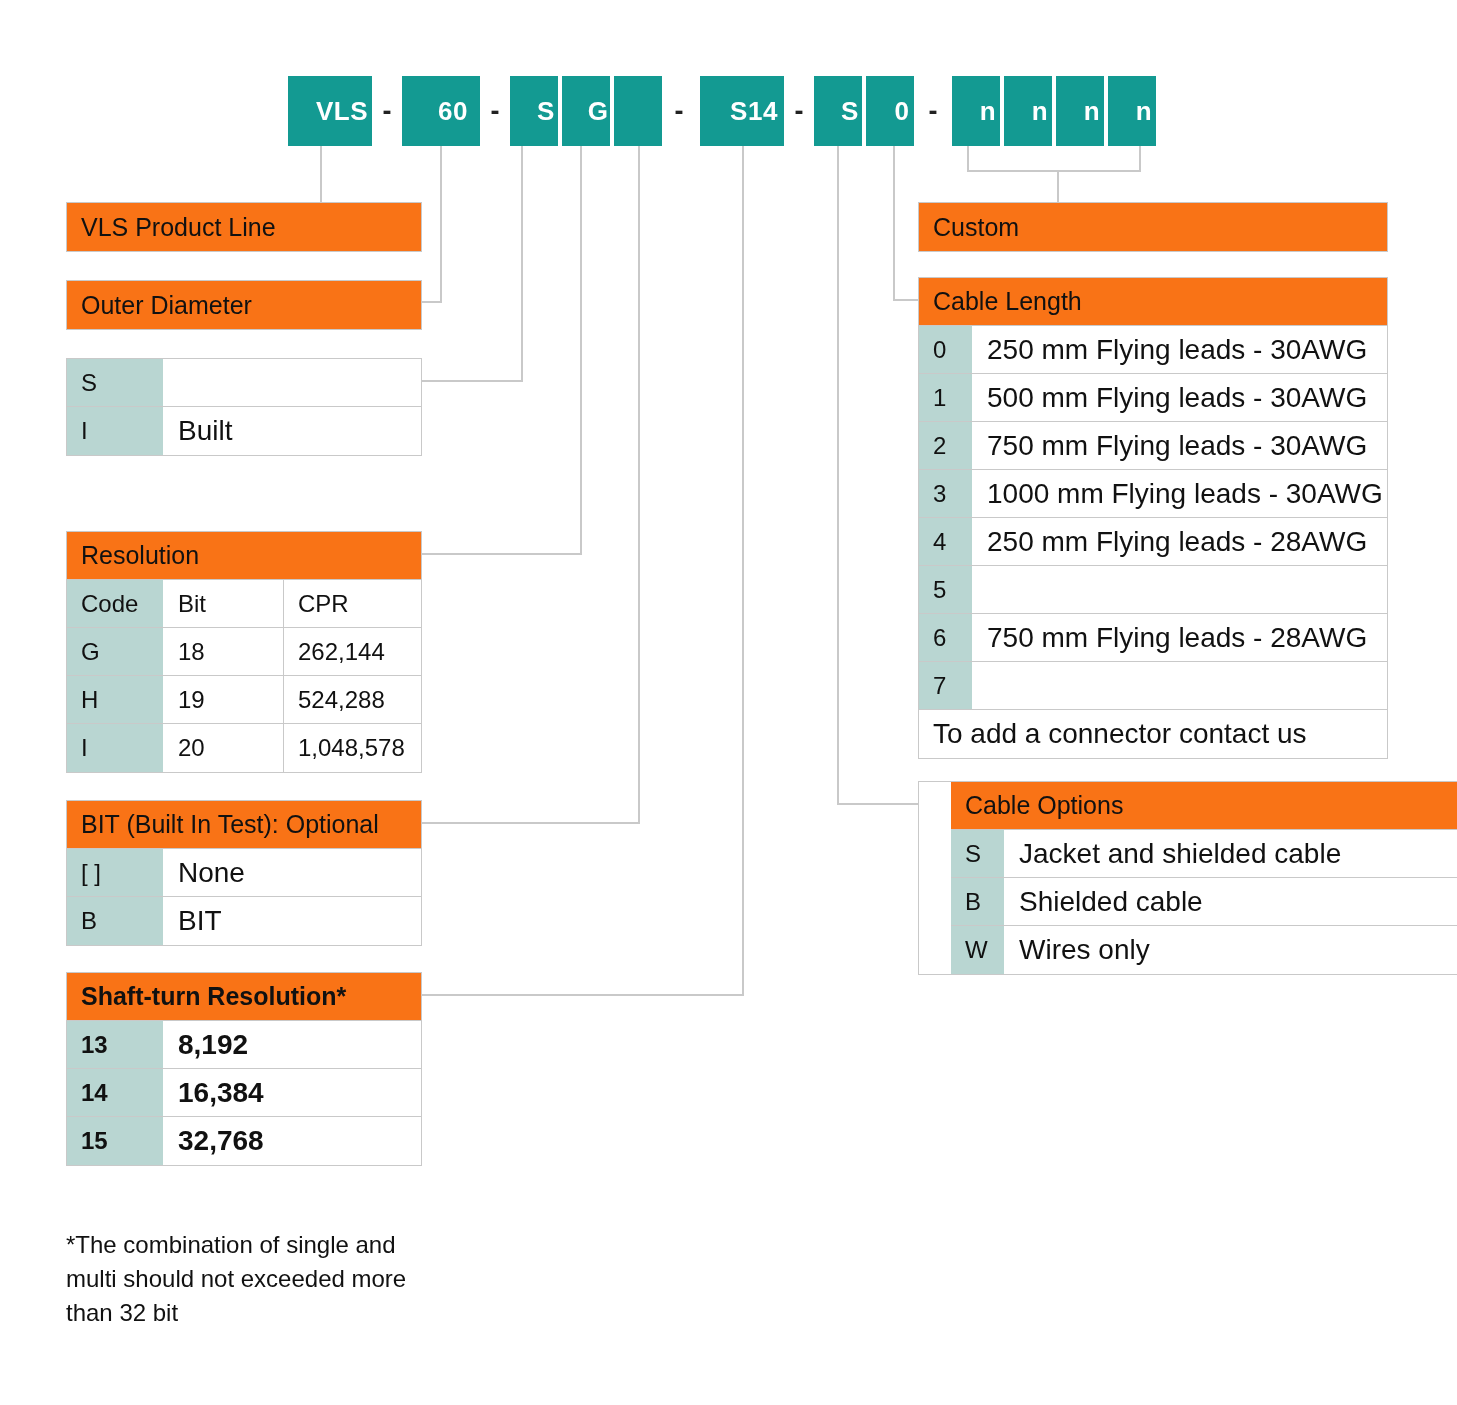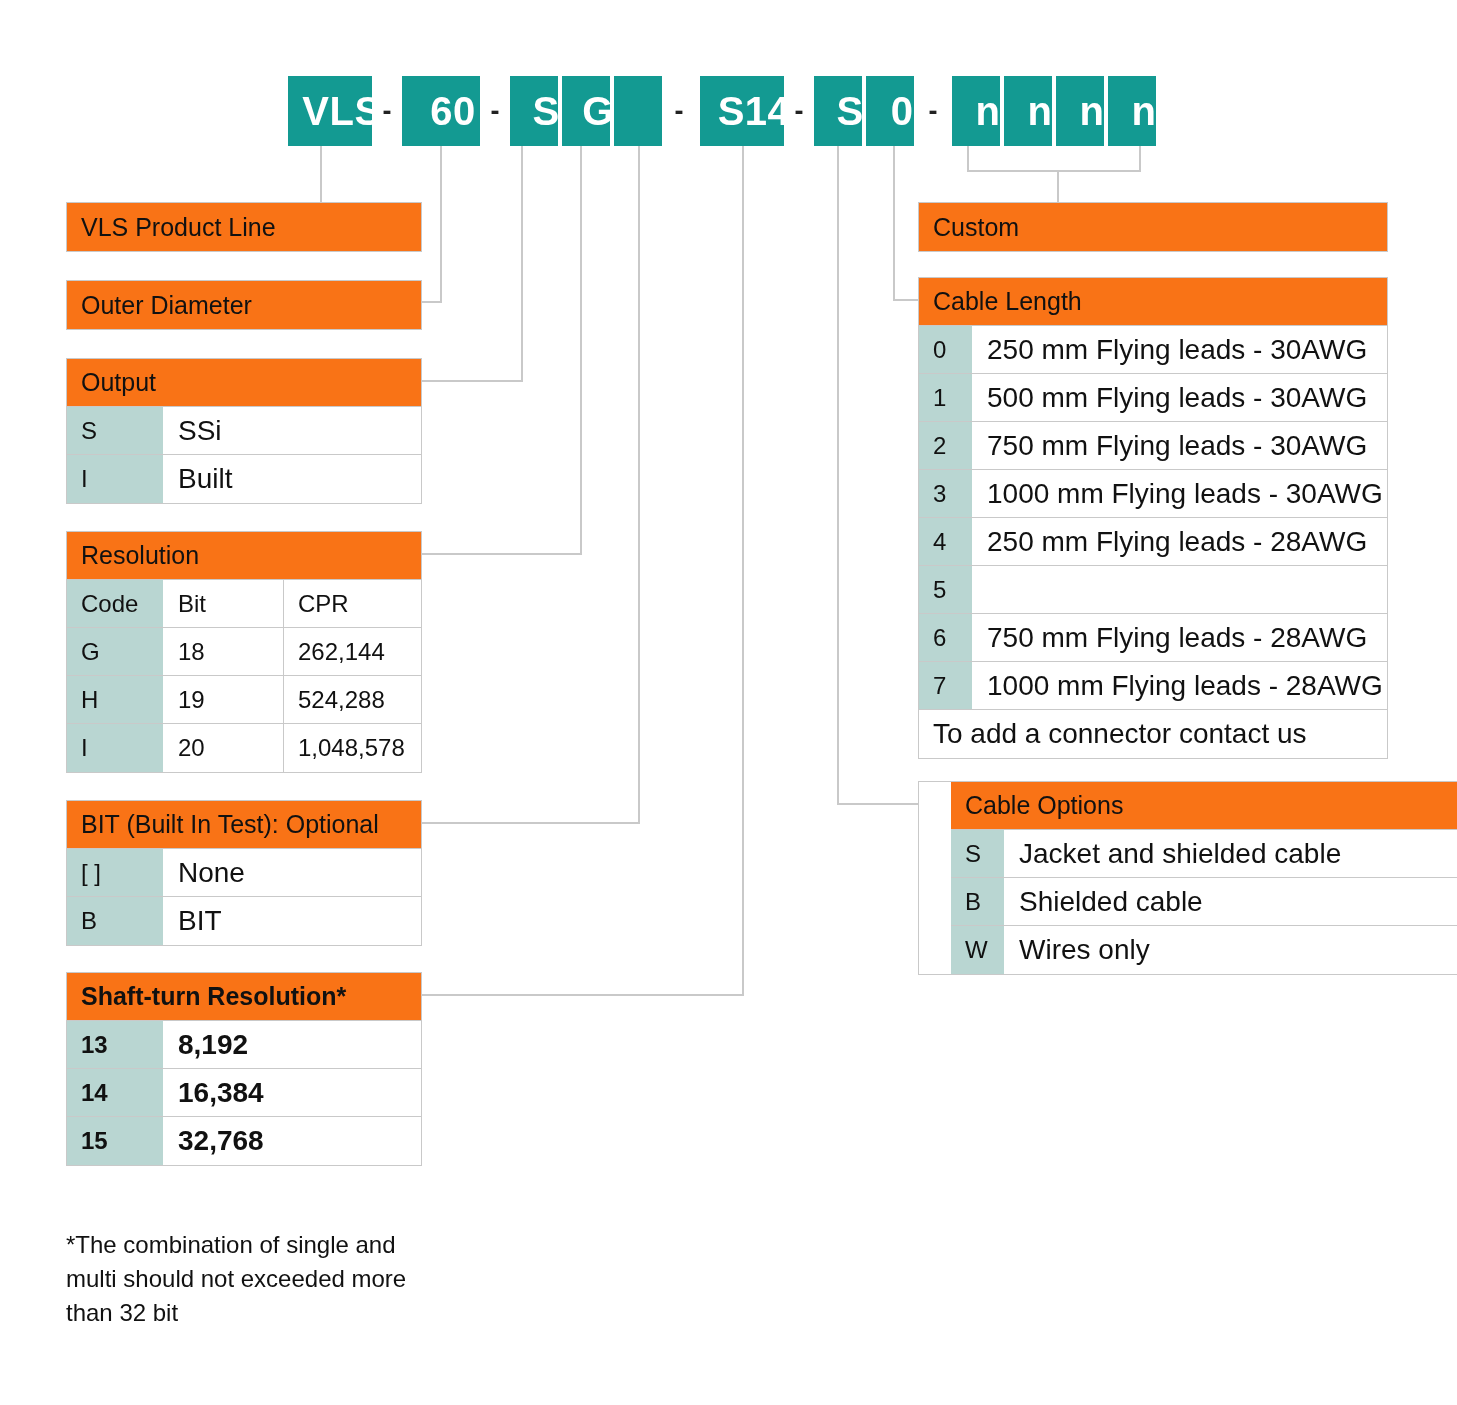--- a/index.html
+++ b/index.html
@@ -13,21 +13,21 @@
     color: #1a1a1a;
     overflow: hidden;
   }
 
   
   #pn-row { position: absolute; left: 0; top: 0; width: 1457px; height: 160px; }
   .pn-block {
     position: absolute;
     background: #139A92;
     color: #ffffff;
-    font-size: 40px;
+    font-size: 26px;
     font-weight: bold;
     letter-spacing: .5px;
     display: flex;
     align-items: center;
     justify-content: center;
     top: 76px;
     height: 70px;
     padding-left: 24px;
   }
   .pn-dash {
@@ -166,24 +166,22 @@
 
 <div class="tbl" style="left:66px; top:202px; width:356px;">
   <div class="tbl-title noborder">VLS  Product Line</div>
 </div>
 
 <div class="tbl" style="left:66px; top:280px; width:356px;">
   <div class="tbl-title noborder">Outer Diameter</div>
 </div>
 
 <div class="tbl" style="left:66px; top:358px; width:356px;">
-  <div class="tbl-title">Output</div>
   <div class="row">
     <div class="cell-code" style="width:97px;">S</div>
-    <div class="cell-full">SSi</div>
   </div>
   <div class="row">
     <div class="cell-code" style="width:97px;">I</div>
     <div class="cell-full">Built</div>
   </div>
 </div>
 
 <div class="tbl" style="left:66px; top:531px; width:356px;">
   <div class="tbl-title">Resolution</div>
   <div class="row">
@@ -266,21 +264,20 @@
   </div>
   <div class="row">
     <div class="cell-code" style="width:54px;">5</div>
   </div>
   <div class="row">
     <div class="cell-code" style="width:54px;">6</div>
     <div class="cell-full">750 mm Flying leads - 28AWG</div>
   </div>
   <div class="row">
     <div class="cell-code" style="width:54px;">7</div>
-    <div class="cell-full">1000 mm Flying leads - 28AWG</div>
   </div>
   <div class="row">
     <div class="cell-full">To add a connector contact us</div>
   </div>
 </div>
 
 <div class="tbl" style="left:918px; top:781px; width:542px;padding-left:32px;">
   <div class="tbl-title">Cable Options</div>
   <div class="row">
     <div class="cell-code" style="width:54px;">S</div>

